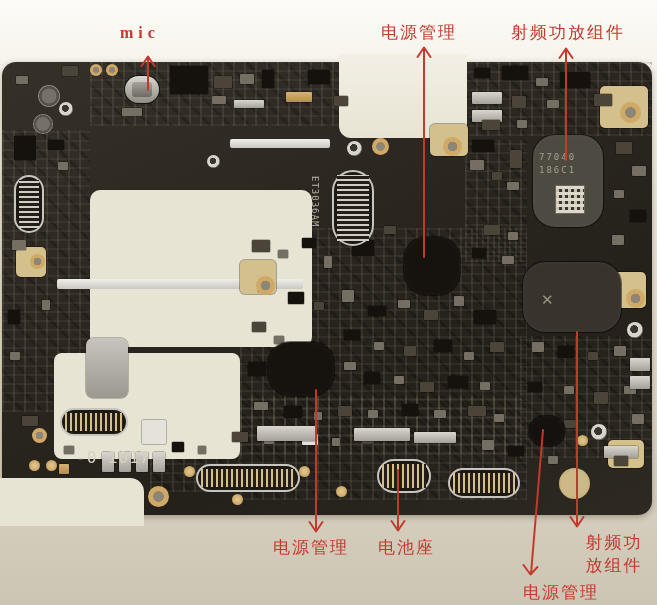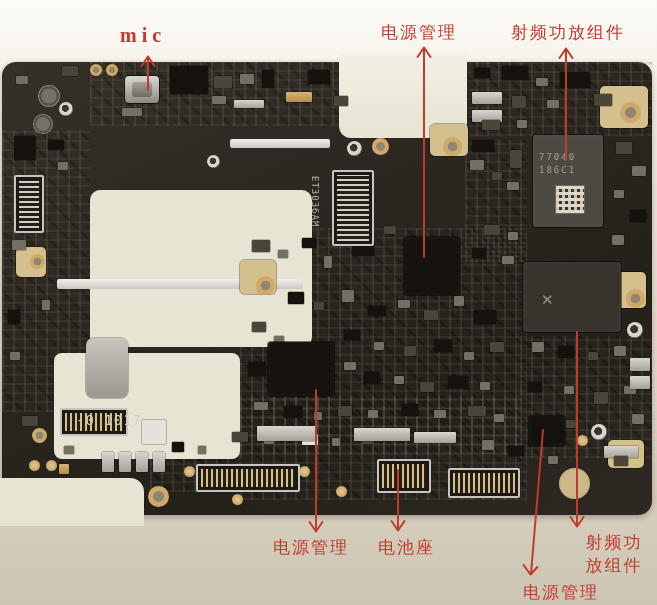--- a/index.html
+++ b/index.html
@@ -52,23 +52,23 @@
   .xmark{position:absolute;color:#9a947f;font-size:15px;line-height:15px;}
   .micbody{position:absolute;left:123px;top:76px;width:34px;height:27px;border-radius:4px;
     background:linear-gradient(180deg,#d9d7d0,#8e8b82);box-shadow:0 0 0 1px #111;}
   .micbody:after{content:"";position:absolute;left:7px;top:6px;right:7px;bottom:6px;border-radius:3px;
     background:linear-gradient(180deg,#a5a29a,#6e6b63);}
   
   .arrows{position:absolute;left:0;top:0;pointer-events:none;z-index:10;}
   .arrows path{stroke:var(--accent,#c23a2e);stroke-width:2;fill:none;stroke-linecap:round;stroke-linejoin:round;}
   .ann{position:absolute;z-index:11;color:var(--accent,#c23a2e);
     font-family:"Liberation Serif",serif;font-size:17px;letter-spacing:2px;white-space:nowrap;}
-  .ann.lat{font-size:20px;letter-spacing:5px;font-weight:bold;}
+  .ann.lat{font-size:16px;letter-spacing:5px;font-weight:bold;}
   .ann.wrap{white-space:normal;width:62px;line-height:23px;text-align:center;}
-  .z3{z-index:3;} .z4{z-index:4;}
+  .z3{z-index:3;} .z4{z-index:4;border-radius:22px;}
 </style>
 </head>
 <body>
 
 <div class="stage">
 
   <div class="board">
 
     <div class="field" style="left:238px;top:166px;width:287px;height:272px;"></div>
     <div class="field" style="left:88px;top:0;width:252px;height:64px;"></div>
@@ -269,21 +269,21 @@
         <div class="pinsV"></div>
       </div>
     <div class="conn z4" style="left:330px;top:108px;width:38px;height:72px;">
         <div class="pinsV"></div>
       </div>
     <div class="conn z4" style="left:58px;top:346px;width:64px;height:24px;">
         <div class="pins"></div>
       </div>
 
     <div class="silk silk-v z4" style="left:308px;top:114px;height:86px;">ET3036AM</div>
-    <div class="silk z4" style="left:74px;top:350px;font-size:14px;letter-spacing:1px;">-0 1017</div>
+    <div class="silk z4" style="left:74px;top:386px;font-size:16px;letter-spacing:1px;">-0 1017</div>
   </div>
 
   <svg class="arrows" width="657" height="605">
     <path d="M148,57 V90"></path>
     <path d="M141.5,66 L148,56.5 L154.5,66"></path>
     <path d="M424,48 V257"></path>
     <path d="M417.5,57 L424,47.5 L430.5,57"></path>
     <path d="M566,49 V160"></path>
     <path d="M559.5,58 L566,48.5 L572.5,58"></path>
     <path d="M316,390 V531"></path>

